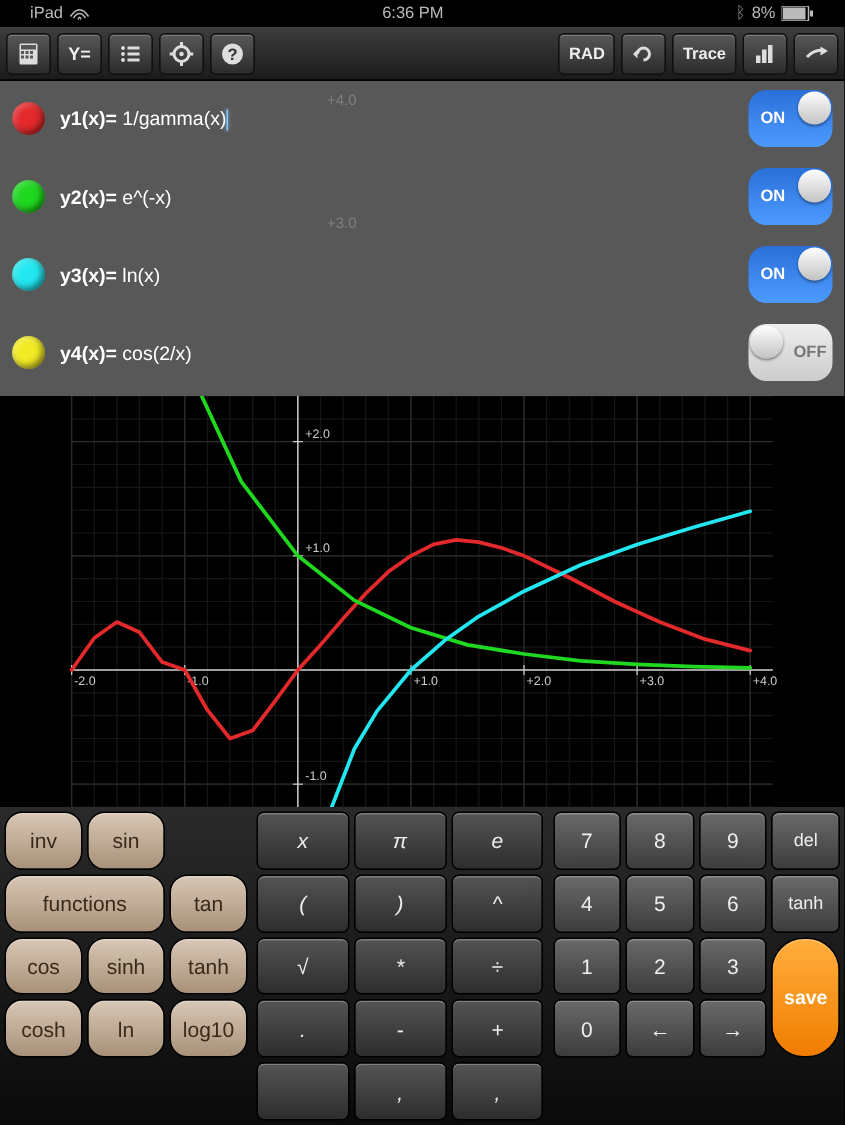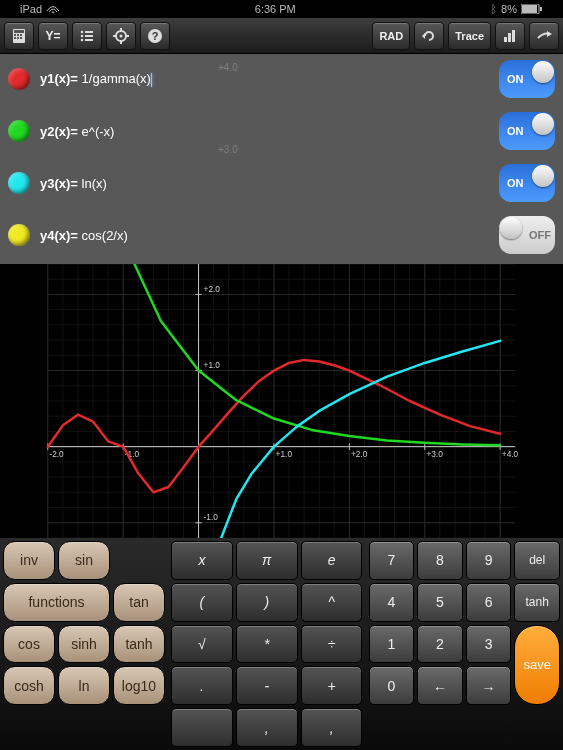--- a/index.html
+++ b/index.html
@@ -35,21 +35,21 @@
   
   .keypad { display:grid; grid-template-columns: 168px 1fr 1fr; gap:0; background:#000; height: 212px;}
   .padcol { display:grid; gap:3px; padding:3px; }
   .padA { grid-template-columns: repeat(3, 1fr); grid-template-rows: repeat(5, 1fr); background: linear-gradient(#2a2a2a,#0a0a0a);}
   .padB { grid-template-columns: repeat(3, 1fr); grid-template-rows: repeat(5, 1fr); background: linear-gradient(#2a2a2a,#0a0a0a);}
   .padC { grid-template-columns: repeat(3, 1fr); grid-template-rows: repeat(5, 1fr); background: linear-gradient(#2a2a2a,#0a0a0a);}
   .key { border-radius:5px; display:flex; align-items:center; justify-content:center; font-size:14px; cursor:pointer; border:1px solid #000; box-shadow: inset 0 1px 0 rgba(255,255,255,.25); }
   .key.tan { background: linear-gradient(#d8c7b5,#a89179); color:#3a2a1a;border-radius:12px; }
   .key.dark { background: linear-gradient(#545454,#2d2d2d); color:#eee; font-style: italic; }
   .key.grey { background: linear-gradient(#6a6a6a,#3c3c3c); color:#eee; }
-  .key.orange { background: linear-gradient(#ffae3d,#f07c00); color:#fff; font-weight:normal;border-radius:22px; }
+  .key.orange { background: linear-gradient(#ffae3d,#f07c00); color:#fff; font-weight:bold;border-radius:22px; }
   .span2 { grid-column: span 2; }
   .row2  { grid-row: span 2; }
   
   .app { display:flex; flex-direction:column; height:750px; width:563px; }
 </style>
 </head>
 <body>
 
 <div class="app">
 

